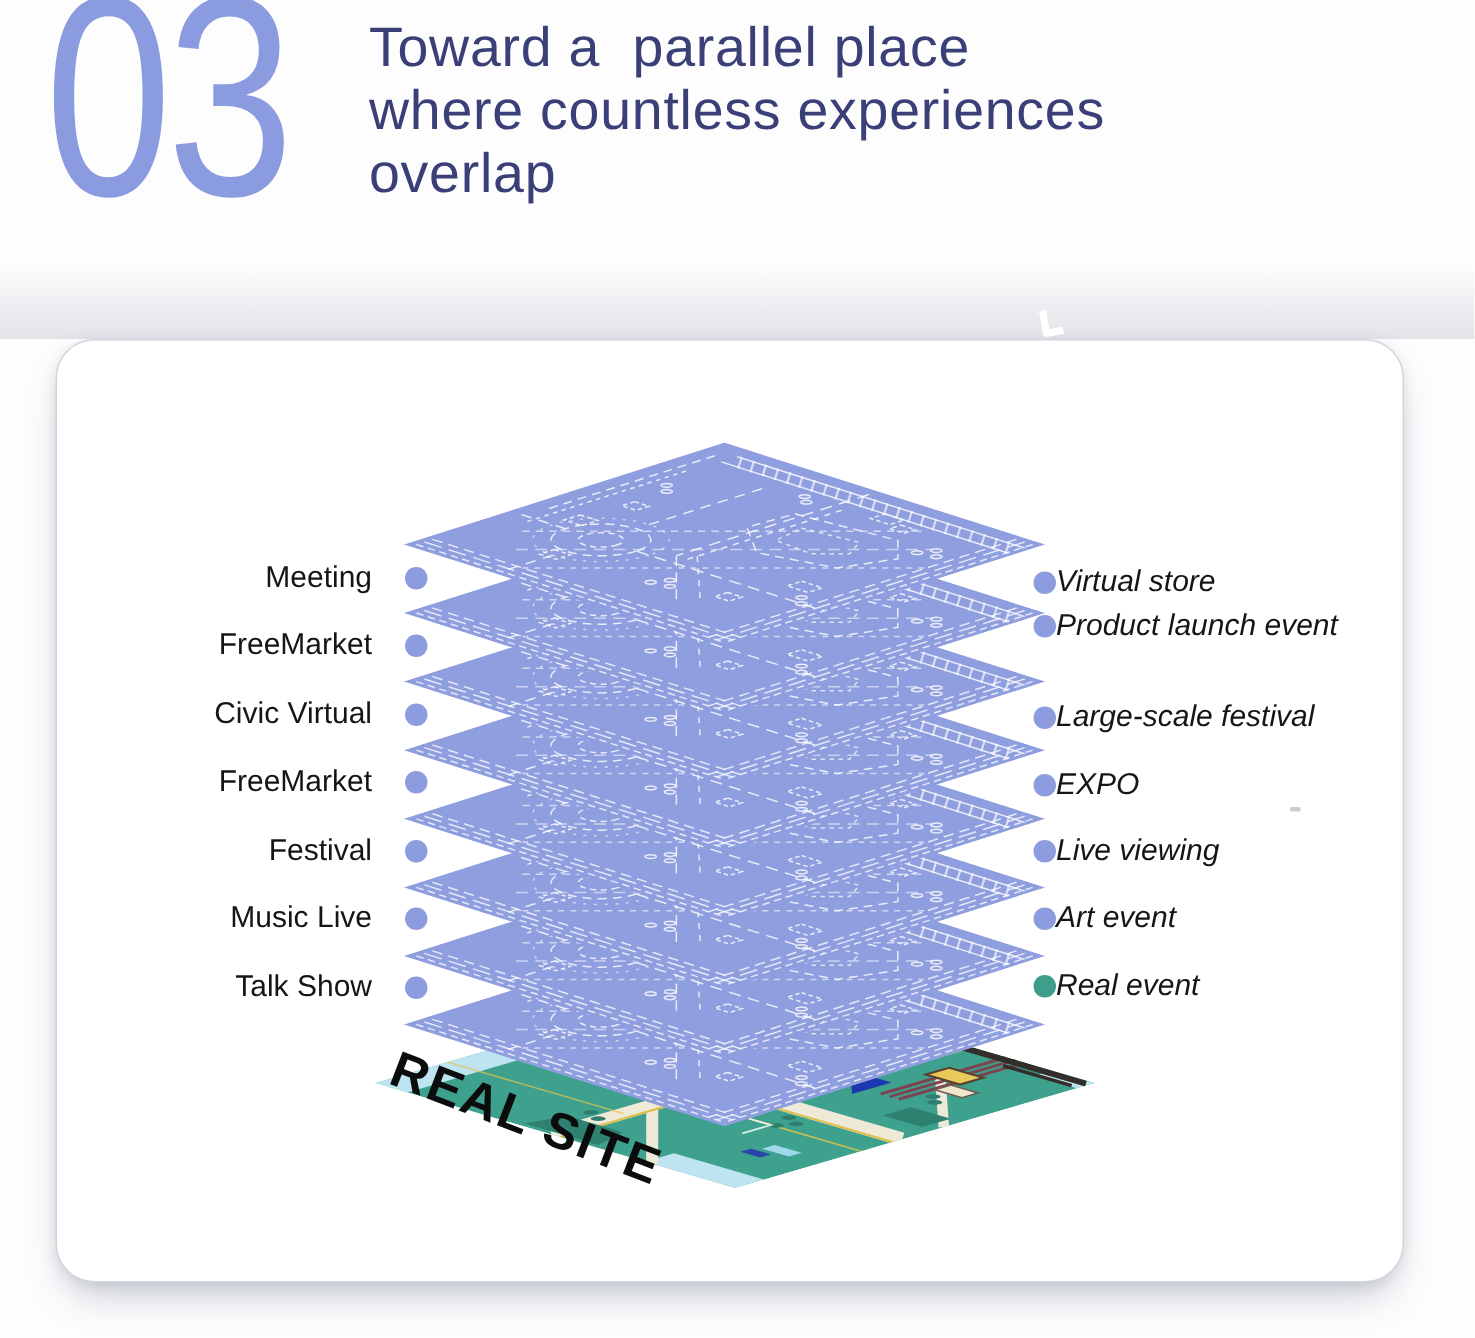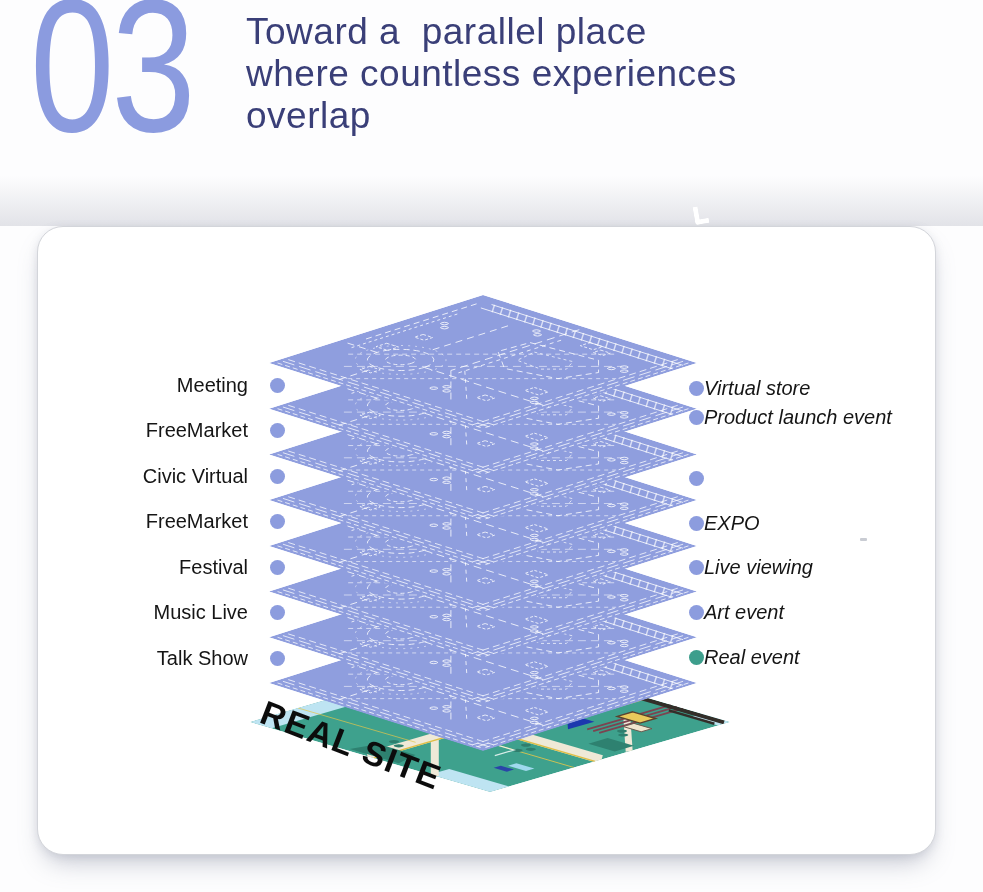--- a/index.html
+++ b/index.html
@@ -242,20 +242,21 @@
 <div class="row right" style="left:689px;top:375px">
     <span class="dot" style="background: rgb(140, 156, 222);"></span>
     <span class="lbl">Virtual store</span>
   </div>
 <div class="row right" style="left:689px;top:404px">
     <span class="dot" style="background: rgb(140, 156, 222);"></span>
     <span class="lbl">Product launch event</span>
   </div>
 <div class="row right" style="left:689px;top:465px">
     <span class="dot" style="background: rgb(140, 156, 222);"></span>
+    <span class="lbl">Large-scale festival</span>
   </div>
 <div class="row right" style="left:689px;top:510px">
     <span class="dot" style="background: rgb(140, 156, 222);"></span>
     <span class="lbl">EXPO</span>
   </div>
 <div class="row right" style="left:689px;top:554px">
     <span class="dot" style="background: rgb(140, 156, 222);"></span>
     <span class="lbl">Live viewing</span>
   </div>
 <div class="row right" style="left:689px;top:599px">

